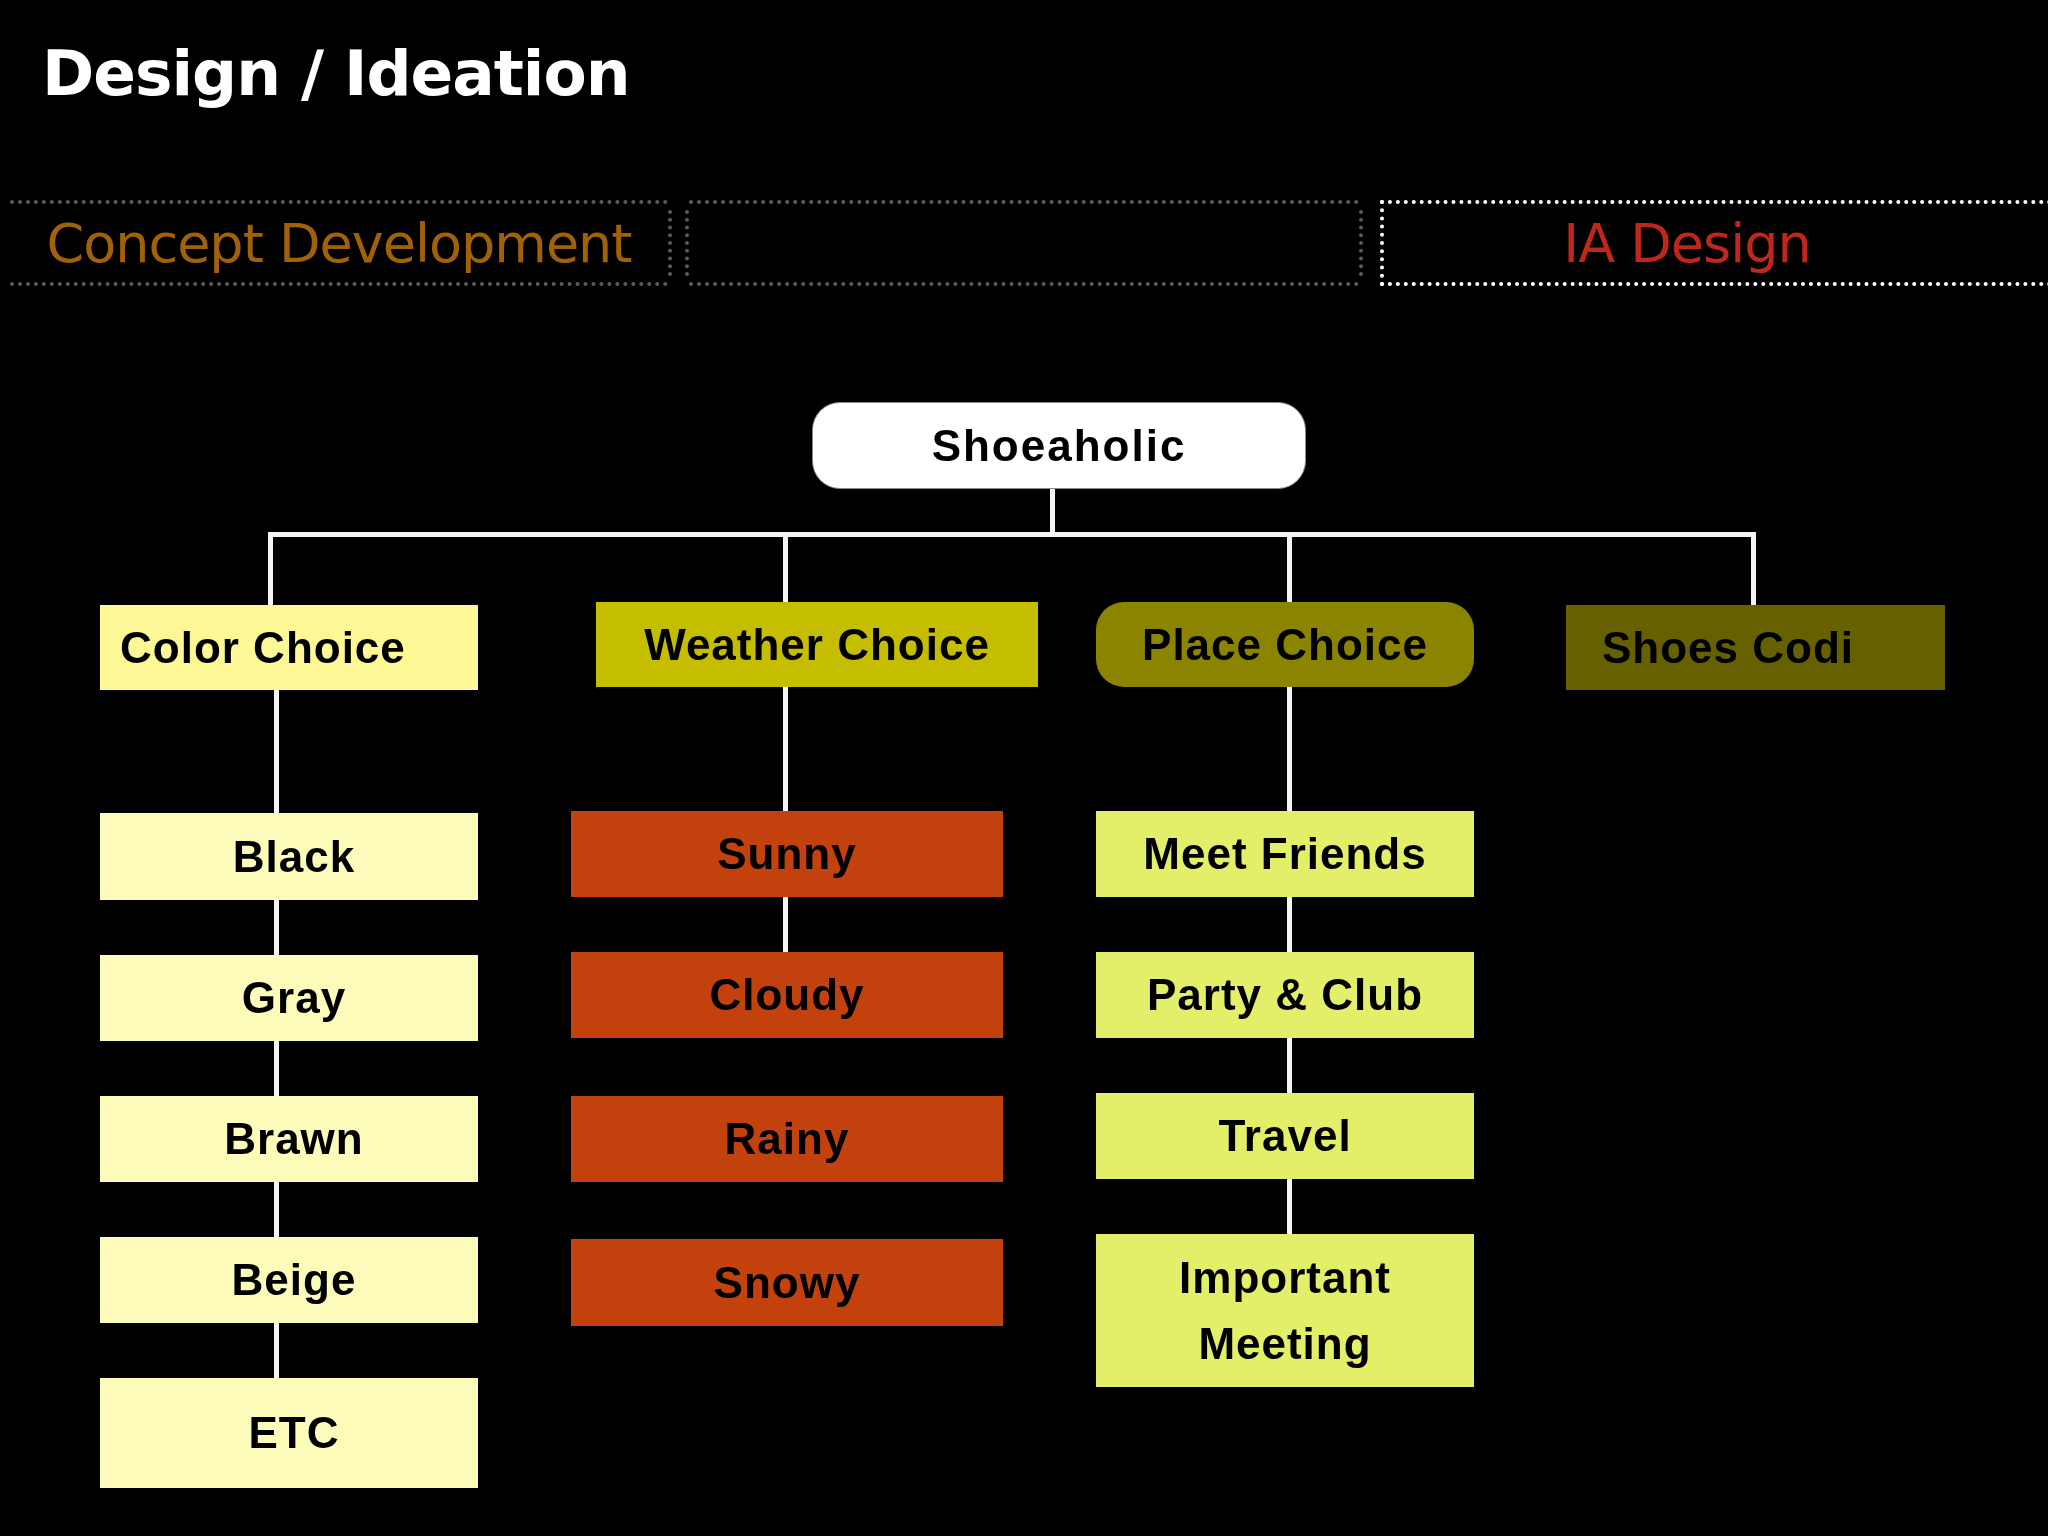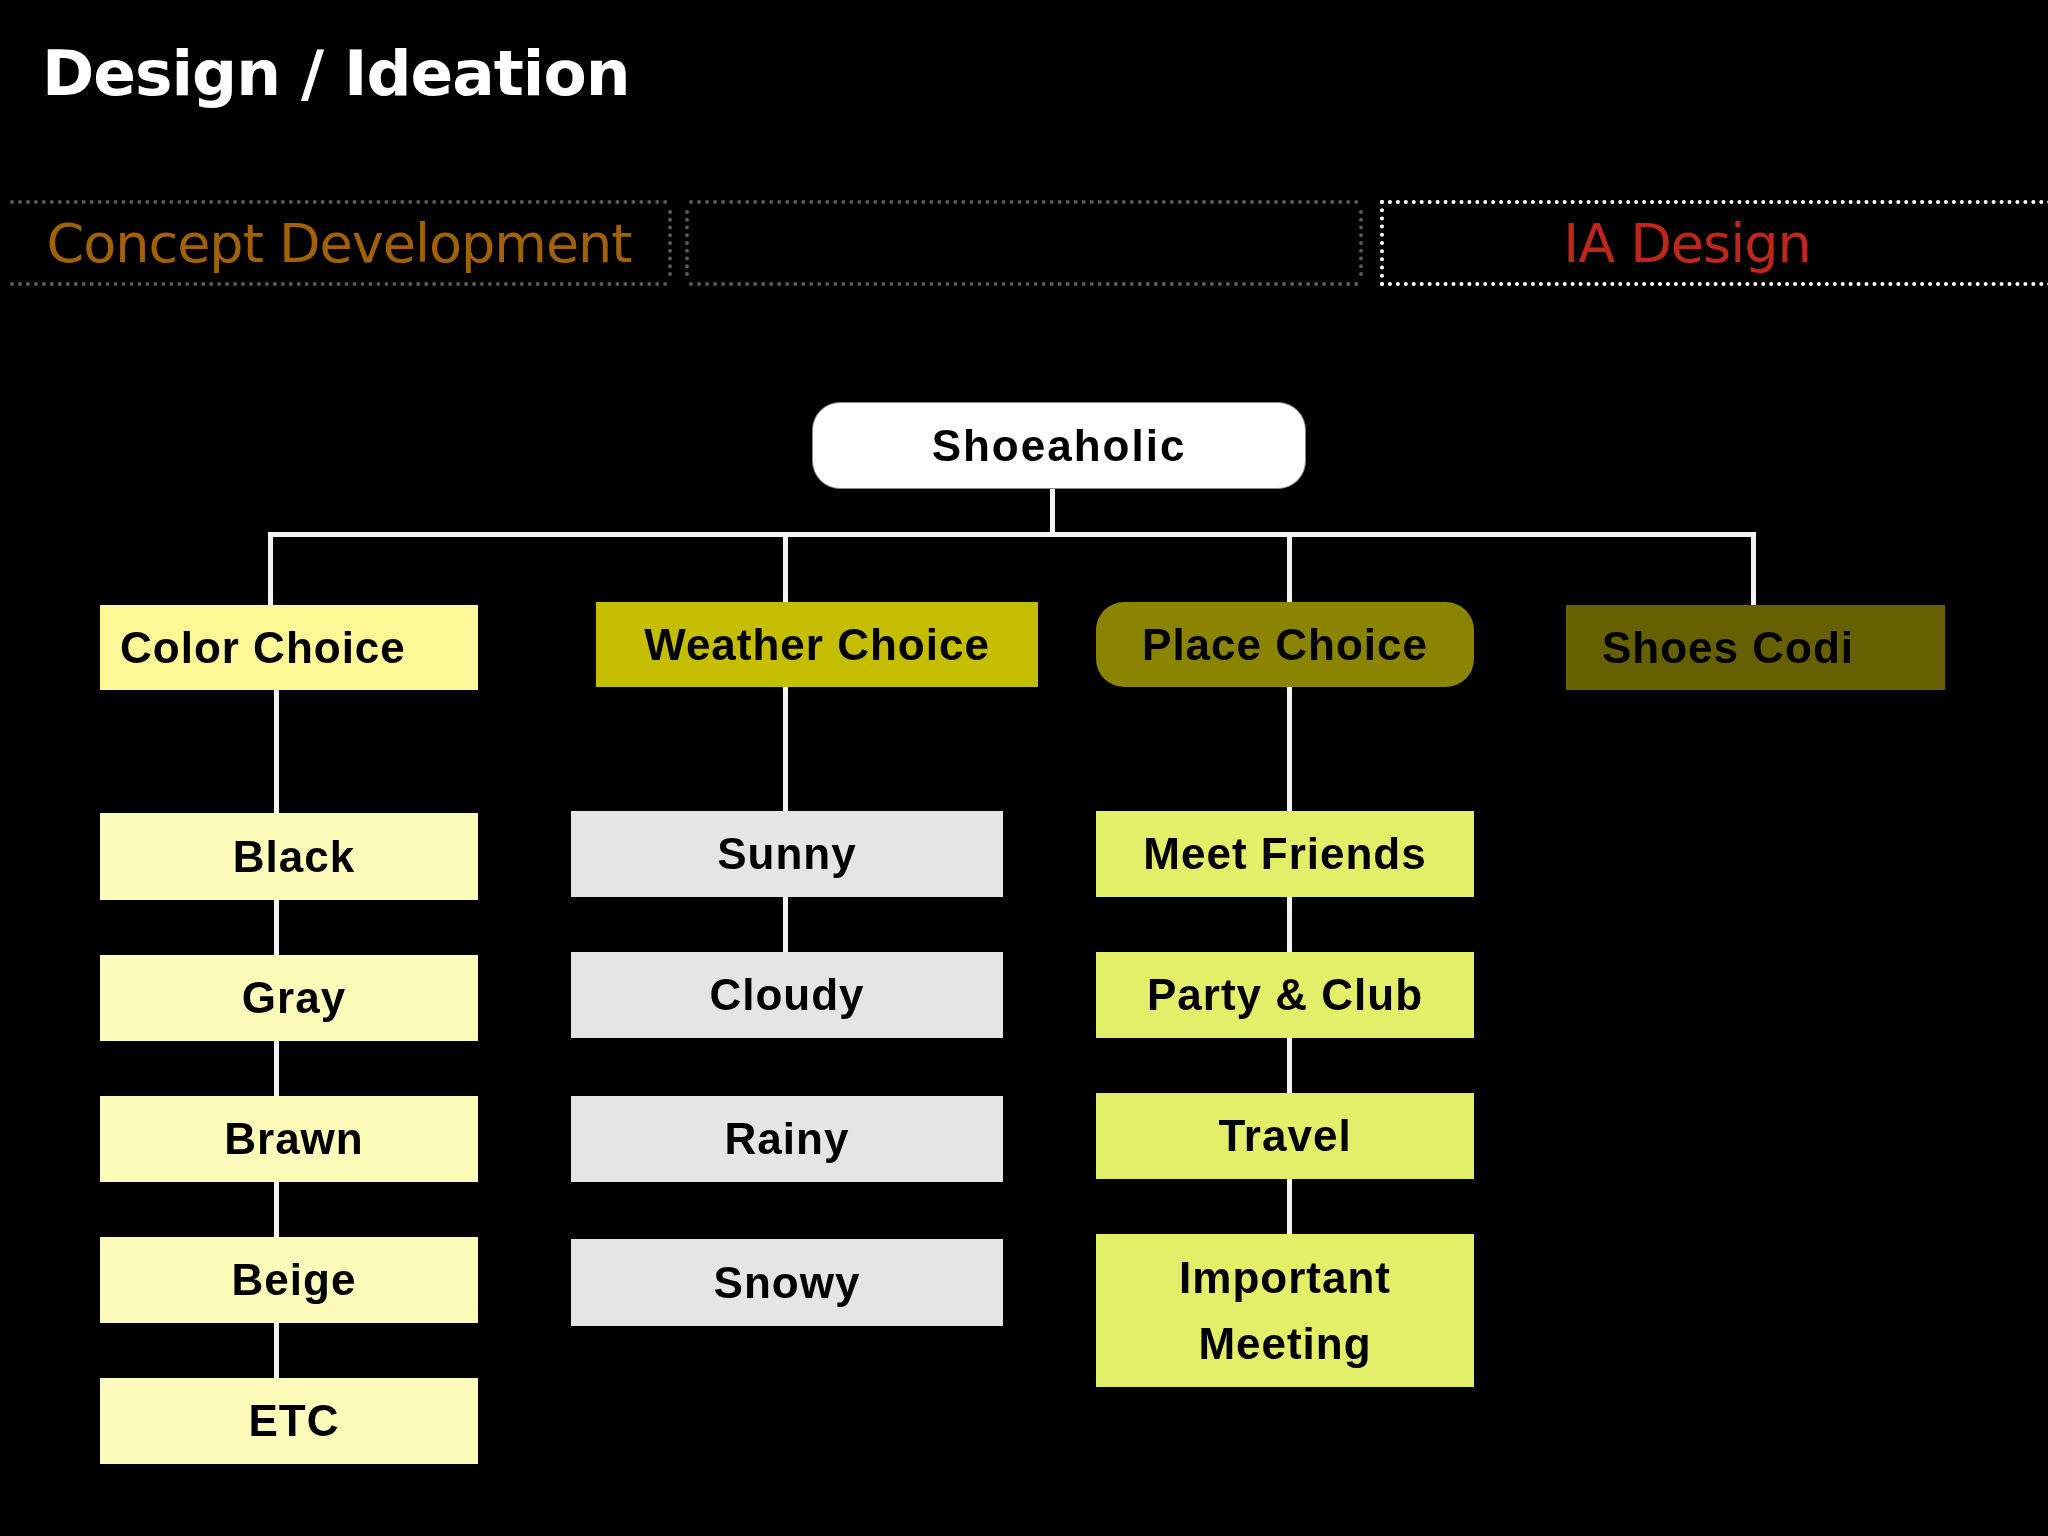--- a/index.html
+++ b/index.html
@@ -10,21 +10,21 @@
   .tab.active { border-top:4px dotted #fff; border-bottom:4px dotted #fff; border-left:4px dotted #fff; color:#c0271b; }
   .tab .rb { position:absolute; right:-4px; top:6px; bottom:6px; border-right:4px dotted #5a5a5a; }
   .tab .lb { position:absolute; left:-4px; top:6px; bottom:6px; border-left:4px dotted #5a5a5a; }
   .box { position:absolute; box-sizing:border-box; display:flex; align-items:center; justify-content:center; text-align:center; font-family:"Liberation Sans", sans-serif; font-weight:bold; color:#000; font-size:44px; line-height:1.3; letter-spacing:1px; }
   .root { background:#fff; border:1px solid #888; }
   .l-color { background:#fdf895; }
   .l-weather { background:#c5bd00; }
   .l-place { background:#8b8400;border-radius:28px; }
   .l-shoes { background:#666000; }
   .c-color { background:#fcfbb9; }
-  .c-weather { background:#e5e5e5; }
+  .c-weather { background:#c2410c; }
   .c-place { background:#e4ef69; }
   .ln { position:absolute; background:#f4f4f4; }
 </style>
 </head>
 <body>
 
 <div class="title">Design / Ideation</div>
 
 <div class="tab dim" style="left:10px; width:658px;">
   <span class="rb"></span>
@@ -71,21 +71,21 @@
 </div>
 <div class="box c-color" style="left:100px; top:955px; width:378px; height:86px; padding-left:10px;">
   <span>Gray</span>
 </div>
 <div class="box c-color" style="left:100px; top:1096px; width:378px; height:86px; padding-left:10px;">
   <span>Brawn</span>
 </div>
 <div class="box c-color" style="left:100px; top:1237px; width:378px; height:86px; padding-left:10px;">
   <span>Beige</span>
 </div>
-<div class="box c-color" style="left:100px; top:1378px; width:378px; height:86px; padding-left:10px;">
+<div class="box c-color" style="left:100px; top:1378px; width:378px; height:110px; padding-left:10px;">
   <span>ETC</span>
 </div>
 
 <div class="box c-weather" style="left:571px; top:811px; width:432px; height:86px;">
   <span>Sunny</span>
 </div>
 <div class="box c-weather" style="left:571px; top:952px; width:432px; height:86px;">
   <span>Cloudy</span>
 </div>
 <div class="box c-weather" style="left:571px; top:1096px; width:432px; height:86px;">

